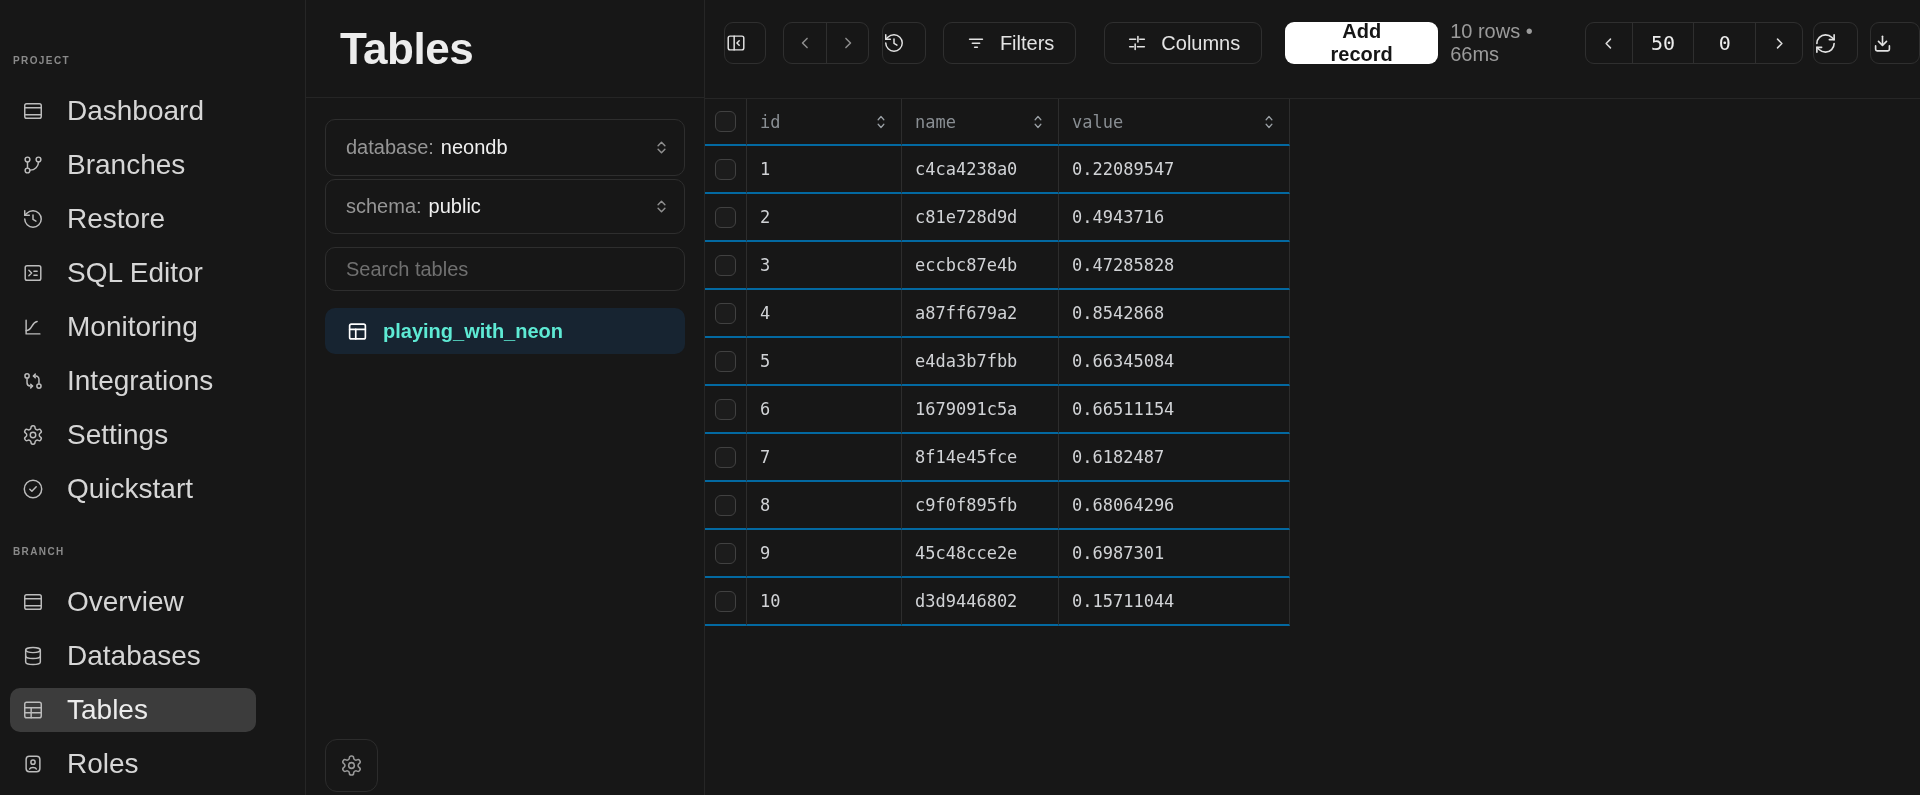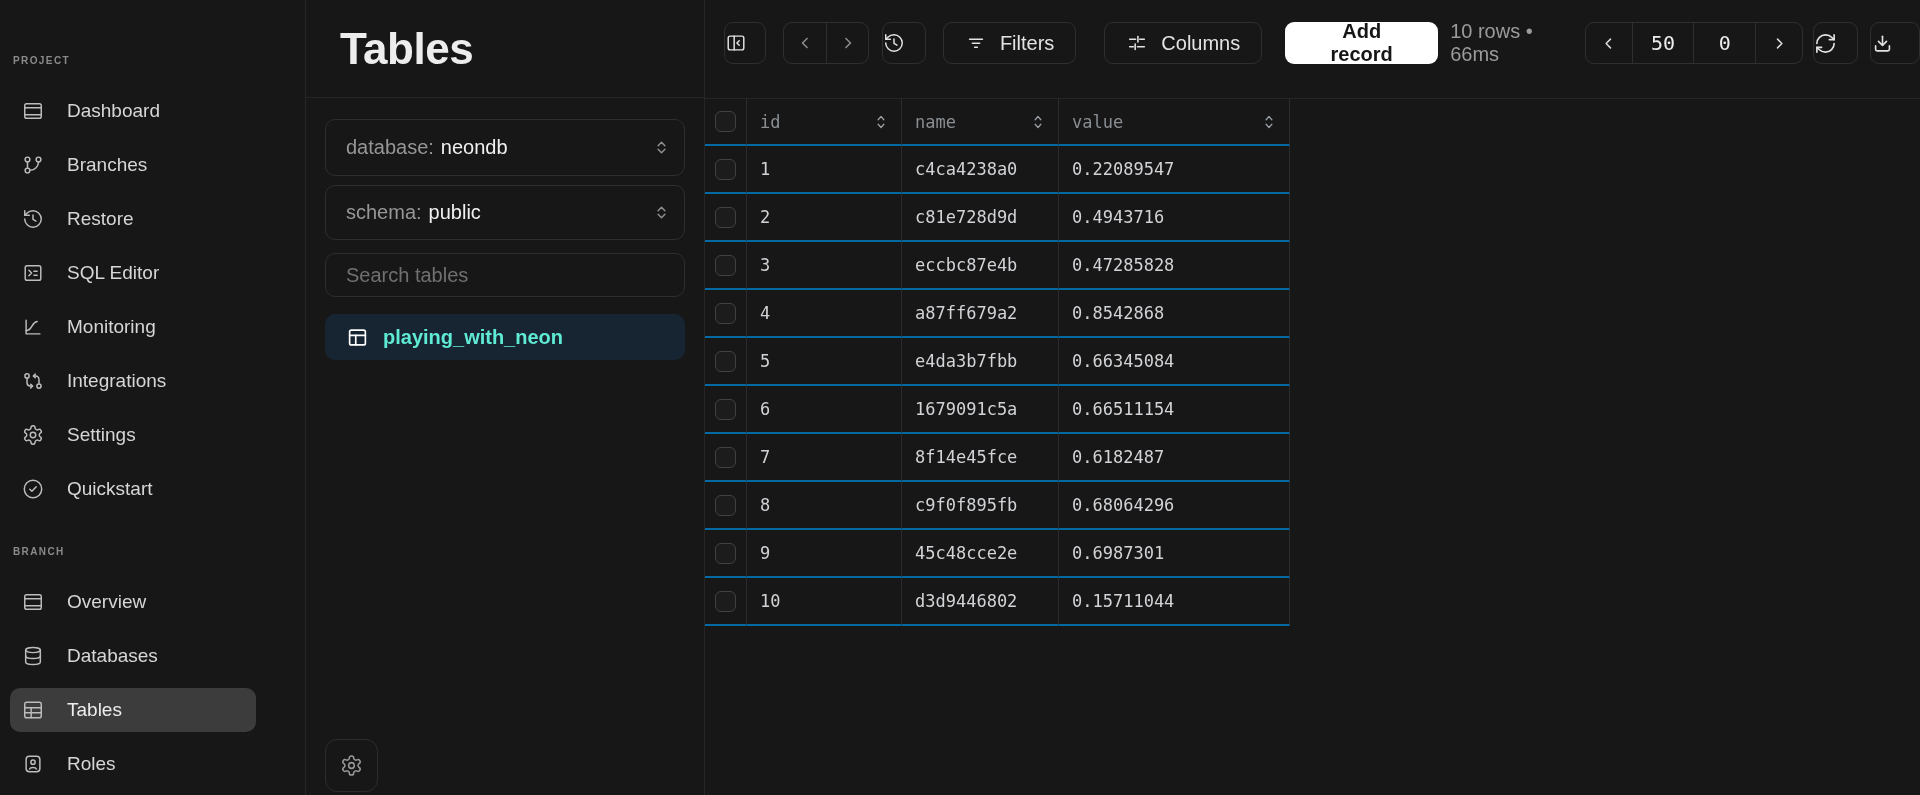--- a/index.html
+++ b/index.html
@@ -14,38 +14,38 @@
 
   
   .sidebar { width:306px; min-width:306px; border-right:1px solid #262626; padding-top:53px; }
   .nav-section + .nav-section { margin-top:28px; }
   .section-label {
     height:16px; line-height:16px; margin:0 0 15px 13px;
     font-size:10px; font-weight:700; letter-spacing:1.4px; color:#8a8a8a;
   }
   .side-item {
     display:flex; align-items:center; height:54px; padding-left:22px;
-    color:#d6d6d6; font-size:19px; cursor:pointer;
+    color:#d6d6d6; font-size:28px; cursor:pointer;
   }
   .side-item .nav-ic { width:22px; height:22px; margin-right:23px; color:#bdbdbd; flex:none; display:flex; }
   .side-item.selected {
     height:44px; margin:5px 49px 5px 10px; padding-left:12px;
     background:#3c3c3c; border-radius:10px; color:#ececec;
   }
   svg { display:block; }
 
   
   .panel { width:399px; min-width:399px; border-right:1px solid #262626; position:relative; }
   .panel-header { height:98px; border-bottom:1px solid #252525; display:flex; align-items:center; padding-left:34px; }
   .panel-title { font-size:44px; font-weight:700; letter-spacing:-0.5px; color:#ededed; }
   .panel-body { padding:21px 19px 0 19px; }
   .select-box {
     height:57px; border:1px solid #2e2e2e; border-radius:10px;
     display:flex; align-items:center; justify-content:space-between;
-    padding:0 14px 0 20px; margin-bottom:9px; font-size:20px; color:#969696; cursor:pointer;
+    padding:0 14px 0 20px; margin-bottom:3px; font-size:20px; color:#969696; cursor:pointer;
   }
   .select-box.schema { height:55px; margin-bottom:13px; }
   .select-box .value { color:#f0f0f0; margin-left:7px; }
   .select-box .sel-ic { color:#8f8f8f; }
   .search-input {
     width:100%; height:44px; border:1px solid #2e2e2e; border-radius:10px;
     background:transparent; color:#e0e0e0; font-size:20px; padding:0 20px; outline:none;
     font-family:"Liberation Sans", sans-serif;
   }
   .search-input::placeholder { color:#707070; }

